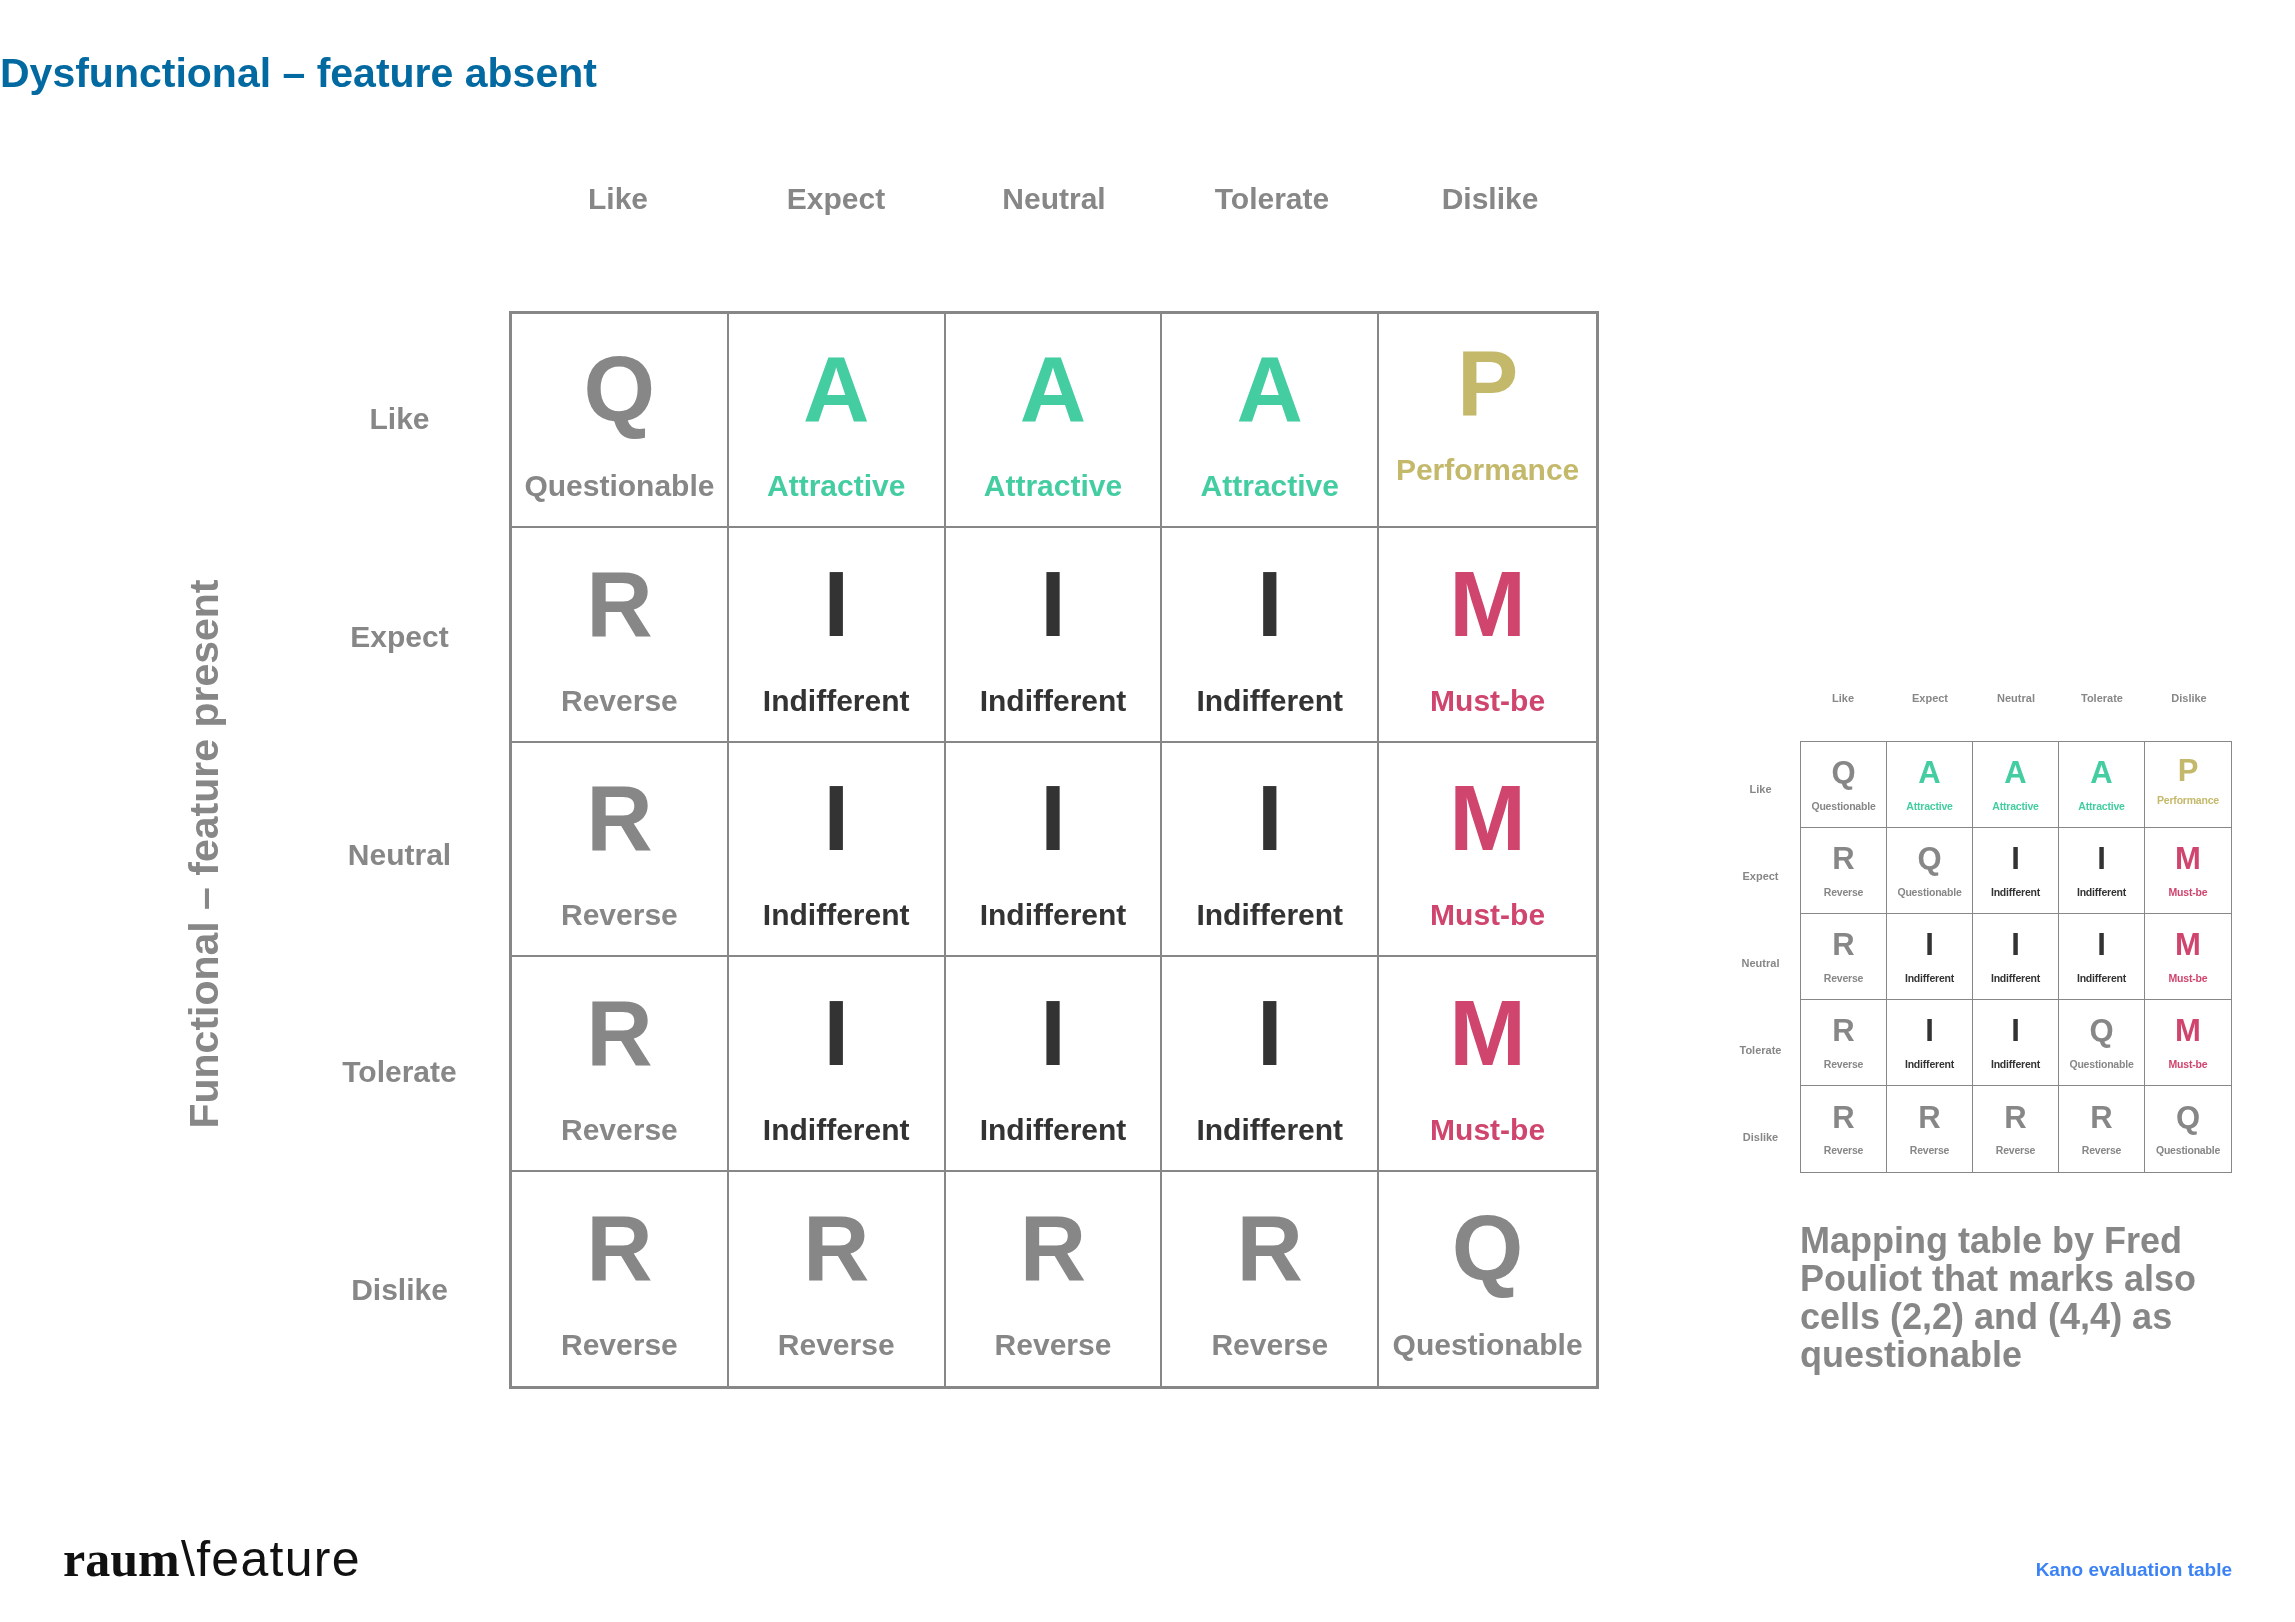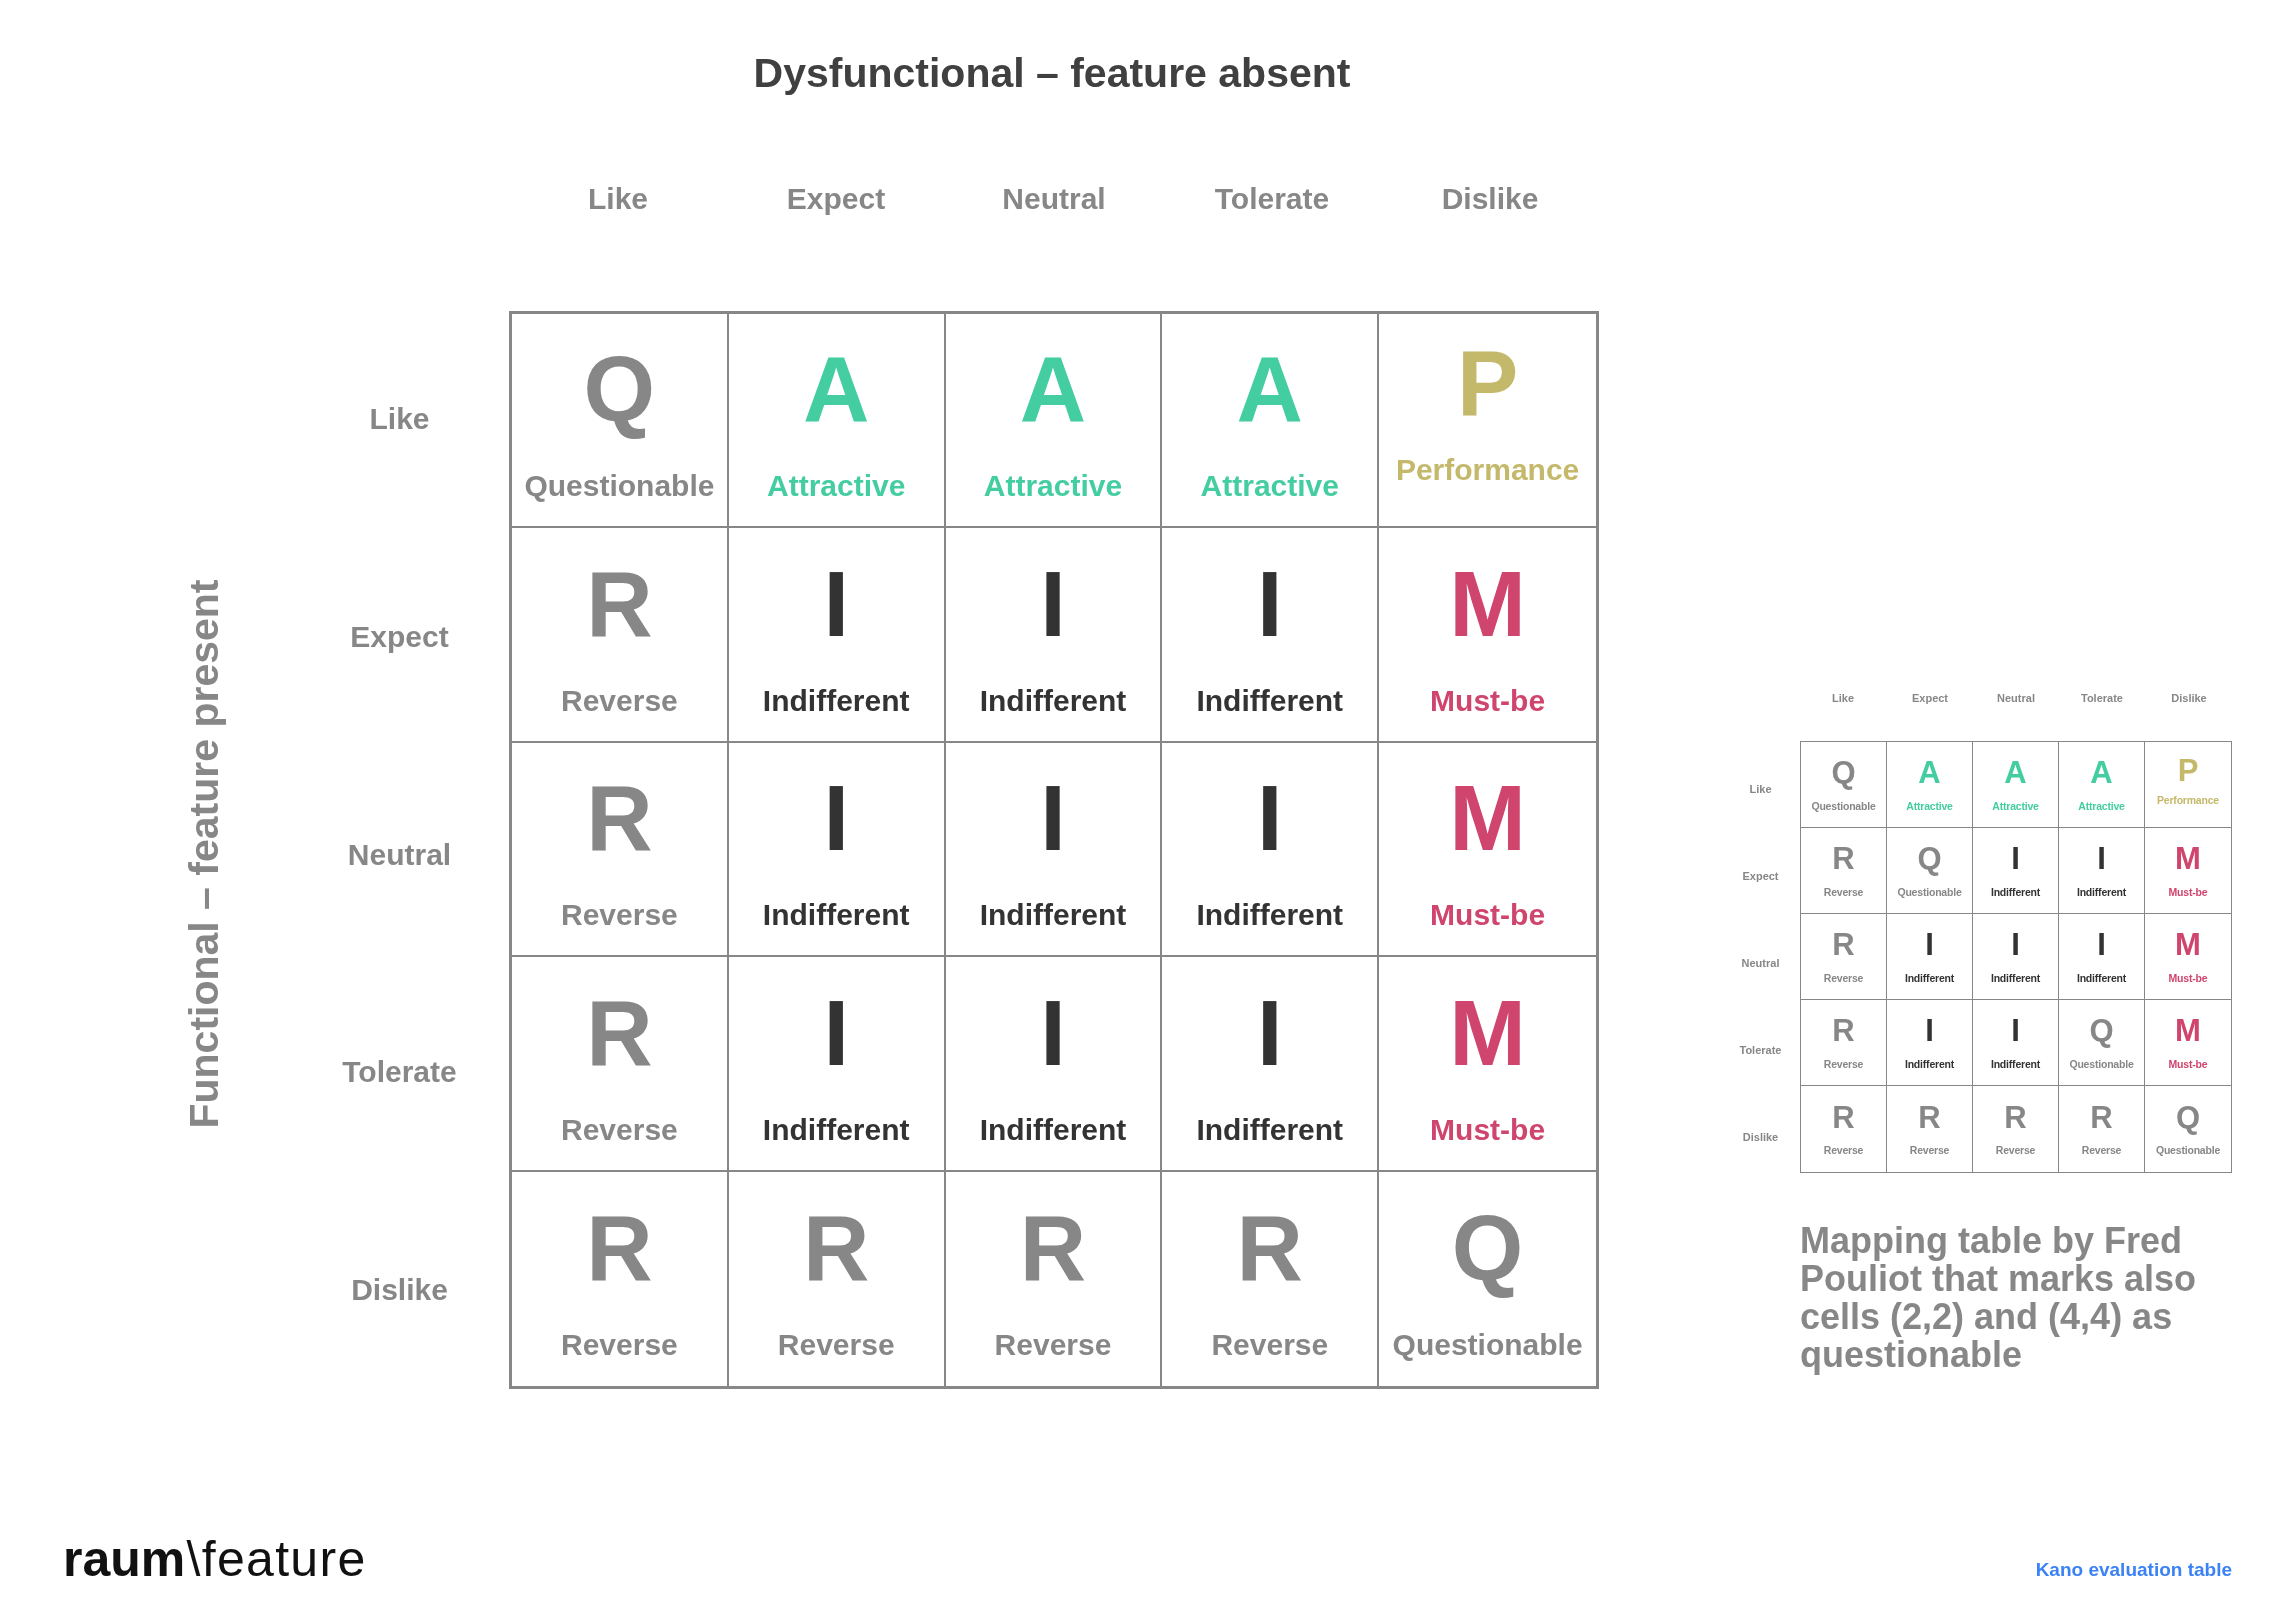--- a/index.html
+++ b/index.html
@@ -1,21 +1,21 @@
 <!DOCTYPE html>
 <html style="font-size:10.5px"><head>
 <meta charset="utf-8">
 <style>
   html, body { margin: 0; padding: 0; background: #ffffff; }
   body { width: 2295px; height: 1623px; position: relative; overflow: hidden;
          font-family: "Liberation Sans", "DejaVu Sans", sans-serif; }
   .abs { position: absolute; }
 
-  .title-top { left: 0; width: 2104px; top: 50px; text-align: center;
-               font-size: 41px; font-weight: bold; color: #404040; }
+  .title-top { left: 0; width: 2104px; top: 50px; text-align: left;
+               font-size: 41px; font-weight: bold; color: #0369a1; }
   .title-side { left: 204px; top: 854px; transform: translate(-50%, -50%) rotate(-90deg);
                 white-space: nowrap; font-size: 41px; font-weight: bold; color: #878787; }
 
   .col-label { top: 182px; width: 218px; text-align: center; font-size: 30px;
                font-weight: bold; color: #878787; }
   .row-label { left: 308px; width: 183px; text-align: center; font-size: 30px;
                font-weight: bold; color: #878787; transform: translateY(-50%); }
 
   .grid { left: 509px; top: 311px; width: 1090px; height: 1078px;
           display: grid; grid-template-columns: repeat(5, 1fr); grid-template-rows: repeat(5, 1fr);
@@ -50,21 +50,21 @@
   .scell:nth-last-child(-n+5) { border-bottom: none; }
   .scell .letter { font-size: 31px; font-weight: bold; line-height: 1; }
   .scell .name { font-size: 10.5px; font-weight: bold; margin-top: 11.8px; white-space: nowrap; letter-spacing: -0.2px; }
   .scell.perf .letter { margin-top: -7.9px; }
   .scell.perf .name { margin-top: 7.9px; }
 
   .caption { left: 1800px; top: 1222px; width: 458px; font-size: 36px; font-weight: bold;
              color: #878787; line-height: 38px; }
 
   .logo { left: 63px; top: 1530px; font-size: 50px; color: #111; white-space: nowrap; }
-  .logo .bold { font-weight: bold; }
+  .logo .bold { font-weight: bold; font-family: Liberation Serif, serif; }
   .logo .slash { font-weight: 300; margin: 0 1.3px; }
   .logo .light { font-weight: normal; letter-spacing: 1.3px; }
 
   .footer-title { right: 63px; top: 1559px; font-size: 19px; font-weight: bold; color: #3b82f6; }
 </style>
 </head>
 <body>
 
 <div class="abs title-top">Dysfunctional – feature absent</div>
 <div class="abs title-side">Functional – feature present</div>

